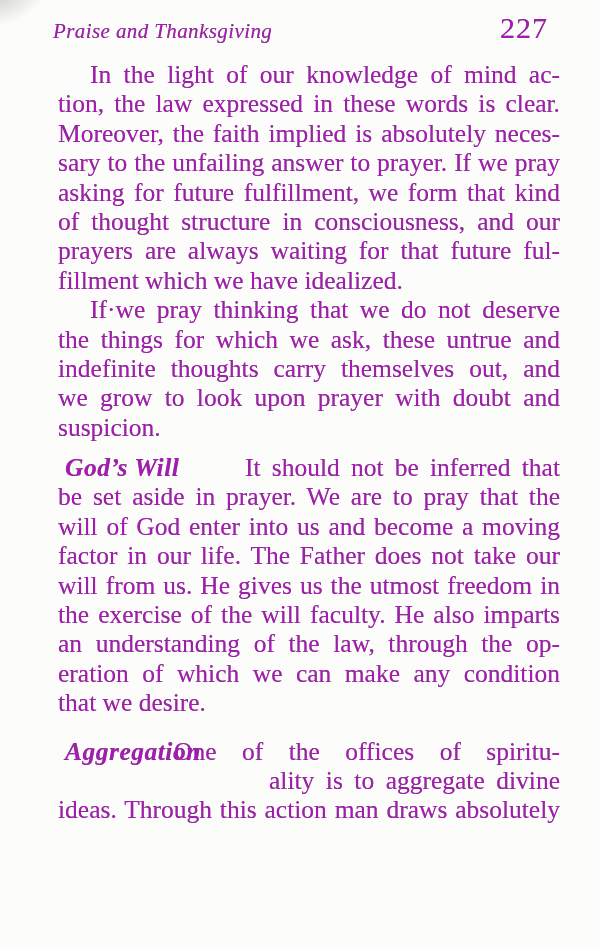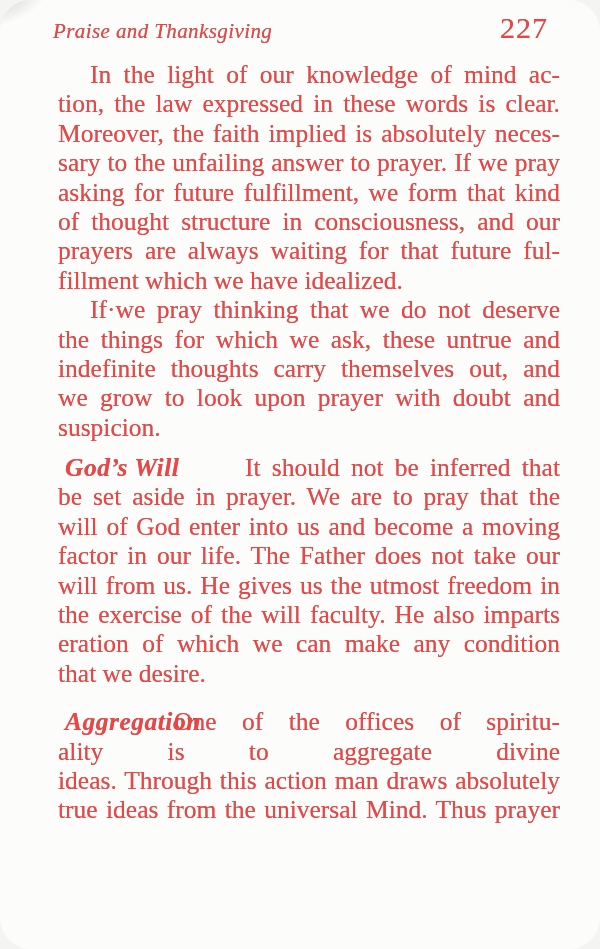--- a/index.html
+++ b/index.html
@@ -6,22 +6,21 @@
   body {
     width: 600px; height: 949px;
     background: #f4f4f2;
     font-family: "Liberation Serif", "DejaVu Serif", serif;
   }
   .page {
     position: relative;
     width: 600px; height: 949px;
     background: #fcfcfa;
     overflow: hidden;
-    color: #ef4444;
-    border-radius: 31px;
+    color: #a21caf;
   }
   
   .page::before {
     content: "";
     position: absolute; left: 0; top: 0; width: 120px; height: 90px;
     background: radial-gradient(ellipse 90px 60px at -18px -18px,
                 rgba(60,60,58,0.35), rgba(60,60,58,0.10) 55%, transparent 75%);
     pointer-events: none;
   }
   .running-head {
@@ -58,21 +57,21 @@
   .sec-agg { margin-top: 19px; }
   .section-heading {
     position: absolute; left: 7px; top: 0;
     font-weight: bold; font-style: italic;
     letter-spacing: 0.5px;
     white-space: nowrap;
   }
   .sec-gw  .hang1 { margin-left: 187px; }
   .sec-gw  .hang2 { margin-left: 202px; }
   .sec-agg .hang1 { margin-left: 116px; }
-  .sec-agg .hang2 { }
+  .sec-agg .hang2 { margin-left: 211px; }
 </style>
 </head>
 <body>
 
 <div class="page">
 
   <div class="running-head">
     <span class="running-title">Praise and Thanksgiving</span>
     <span class="folio">227</span>
   </div>
@@ -99,26 +98,26 @@
     </div>
 
     <div class="section sec-gw">
       <span class="section-heading">God’s Will</span>
       <div class="line hang1">It should not be inferred that</div>
       <div class="line">be set aside in prayer. We are to pray that the</div>
       <div class="line">will of God enter into us and become a moving</div>
       <div class="line">factor in our life. The Father does not take our</div>
       <div class="line">will from us. He gives us the utmost freedom in</div>
       <div class="line">the exercise of the will faculty. He also imparts</div>
+      <div class="line">an understanding of the law, through the op-</div>
       <div class="line">eration of which we can make any condition</div>
       <div class="line last">that we desire.</div>
     </div>
 
     <div class="section sec-agg">
       <span class="section-heading">Aggregation</span>
       <div class="line hang1">One of the offices of spiritu-</div>
       <div class="line hang2">ality is to aggregate divine</div>
       <div class="line">ideas. Through this action man draws absolutely</div>
-      <div class="line">true ideas from the universal Mind. Thus prayer</div>
     </div>
 
   </div>
 </div>
 
 </body></html>

